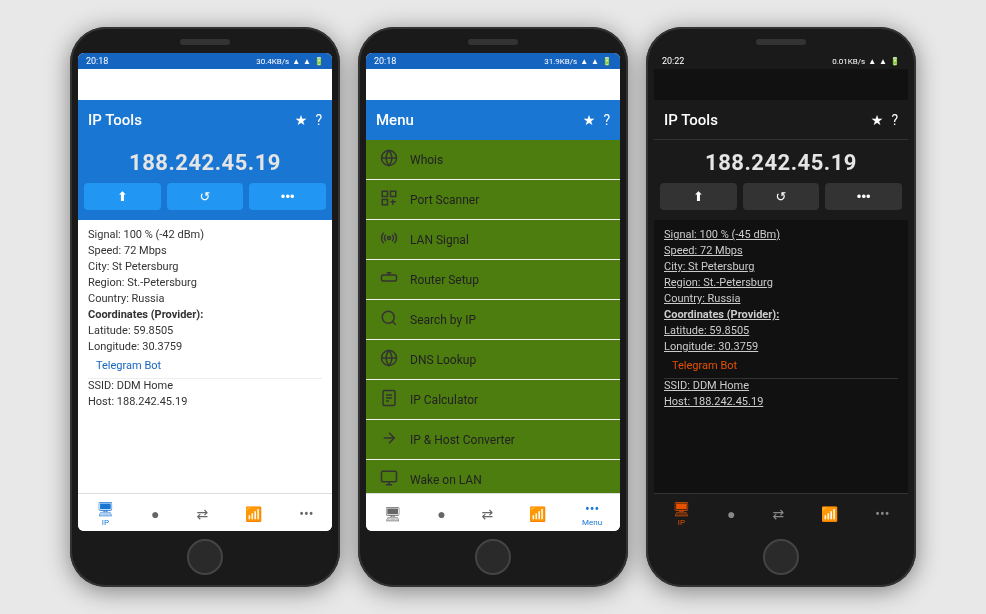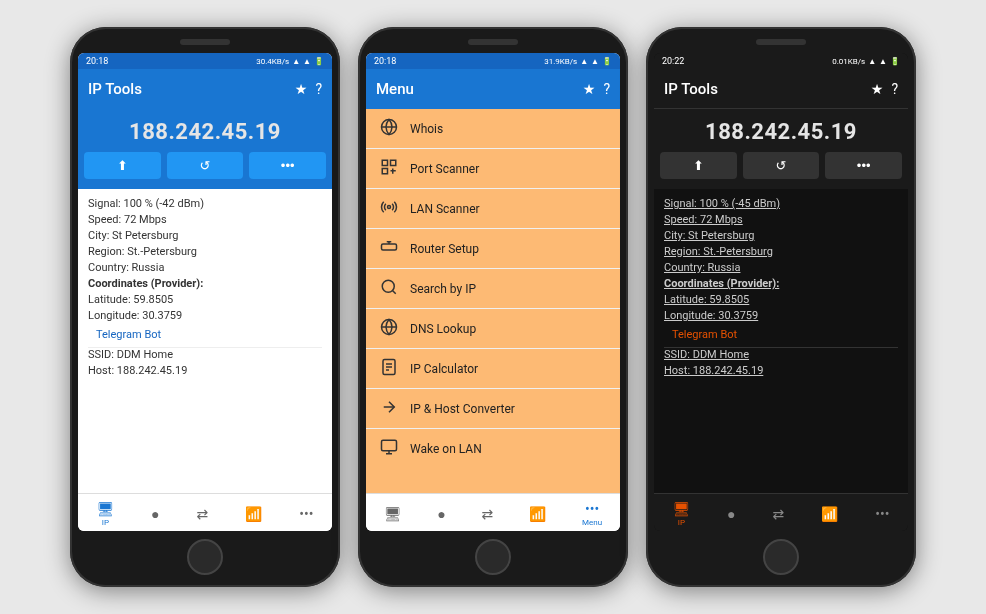--- a/index.html
+++ b/index.html
@@ -78,20 +78,21 @@
 
     
     .app-bar {
       background: #1976d2;
       color: #fff;
       padding: 8px 10px;
       display: flex;
       align-items: center;
       justify-content: space-between;
       min-height: 40px;
+      margin-top: 31px;
     }
     .app-bar.dark {
       background: #1a1a1a;
       border-bottom: 1px solid #333;
     }
     .app-bar-title {
       font-size: 15px;
       font-weight: 500;
       color: #fff;
     }
@@ -212,21 +213,21 @@
     }
     .nav-item.active.dark-nav {
       color: #e65100;
     }
     .nav-icon {
       font-size: 14px;
     }
 
     
     .menu-list {
-      background: #fdba74;
+      background: #4d7c0f;
       flex: 1;
       overflow: hidden;
       text-align: center;
     }
     .menu-item {
       display: flex;
       align-items: center;
       gap: 10px;
       padding: 9px 12px;
       border-bottom: 1px solid #f0f0f0;
@@ -367,21 +368,21 @@
         </span>
         <span>Port Scanner</span>
       </div>
       <div class="menu-item">
         <span class="menu-icon">
           <svg width="18" height="18" viewBox="0 0 24 24" fill="none" stroke="#333" stroke-width="2">
               <circle cx="12" cy="12" r="2"></circle>
               <path d="M16.24 7.76a6 6 0 0 1 0 8.49m-8.48-.01a6 6 0 0 1 0-8.49m11.31-2.82a10 10 0 0 1 0 14.14m-14.14 0a10 10 0 0 1 0-14.14"></path>
             </svg>
         </span>
-        <span>LAN Scanner</span>
+        <span>LAN Signal</span>
       </div>
       <div class="menu-item">
         <span class="menu-icon">
           <svg width="18" height="18" viewBox="0 0 24 24" fill="none" stroke="#333" stroke-width="2">
               <rect x="2" y="8" width="20" height="8" rx="2"></rect>
               <line x1="6" y1="12" x2="6" y2="12" stroke-width="3"></line>
               <line x1="10" y1="12" x2="10" y2="12" stroke-width="3"></line>
               <line x1="12" y1="8" x2="12" y2="5"></line>
               <path d="M9 5h6"></path>
             </svg>

